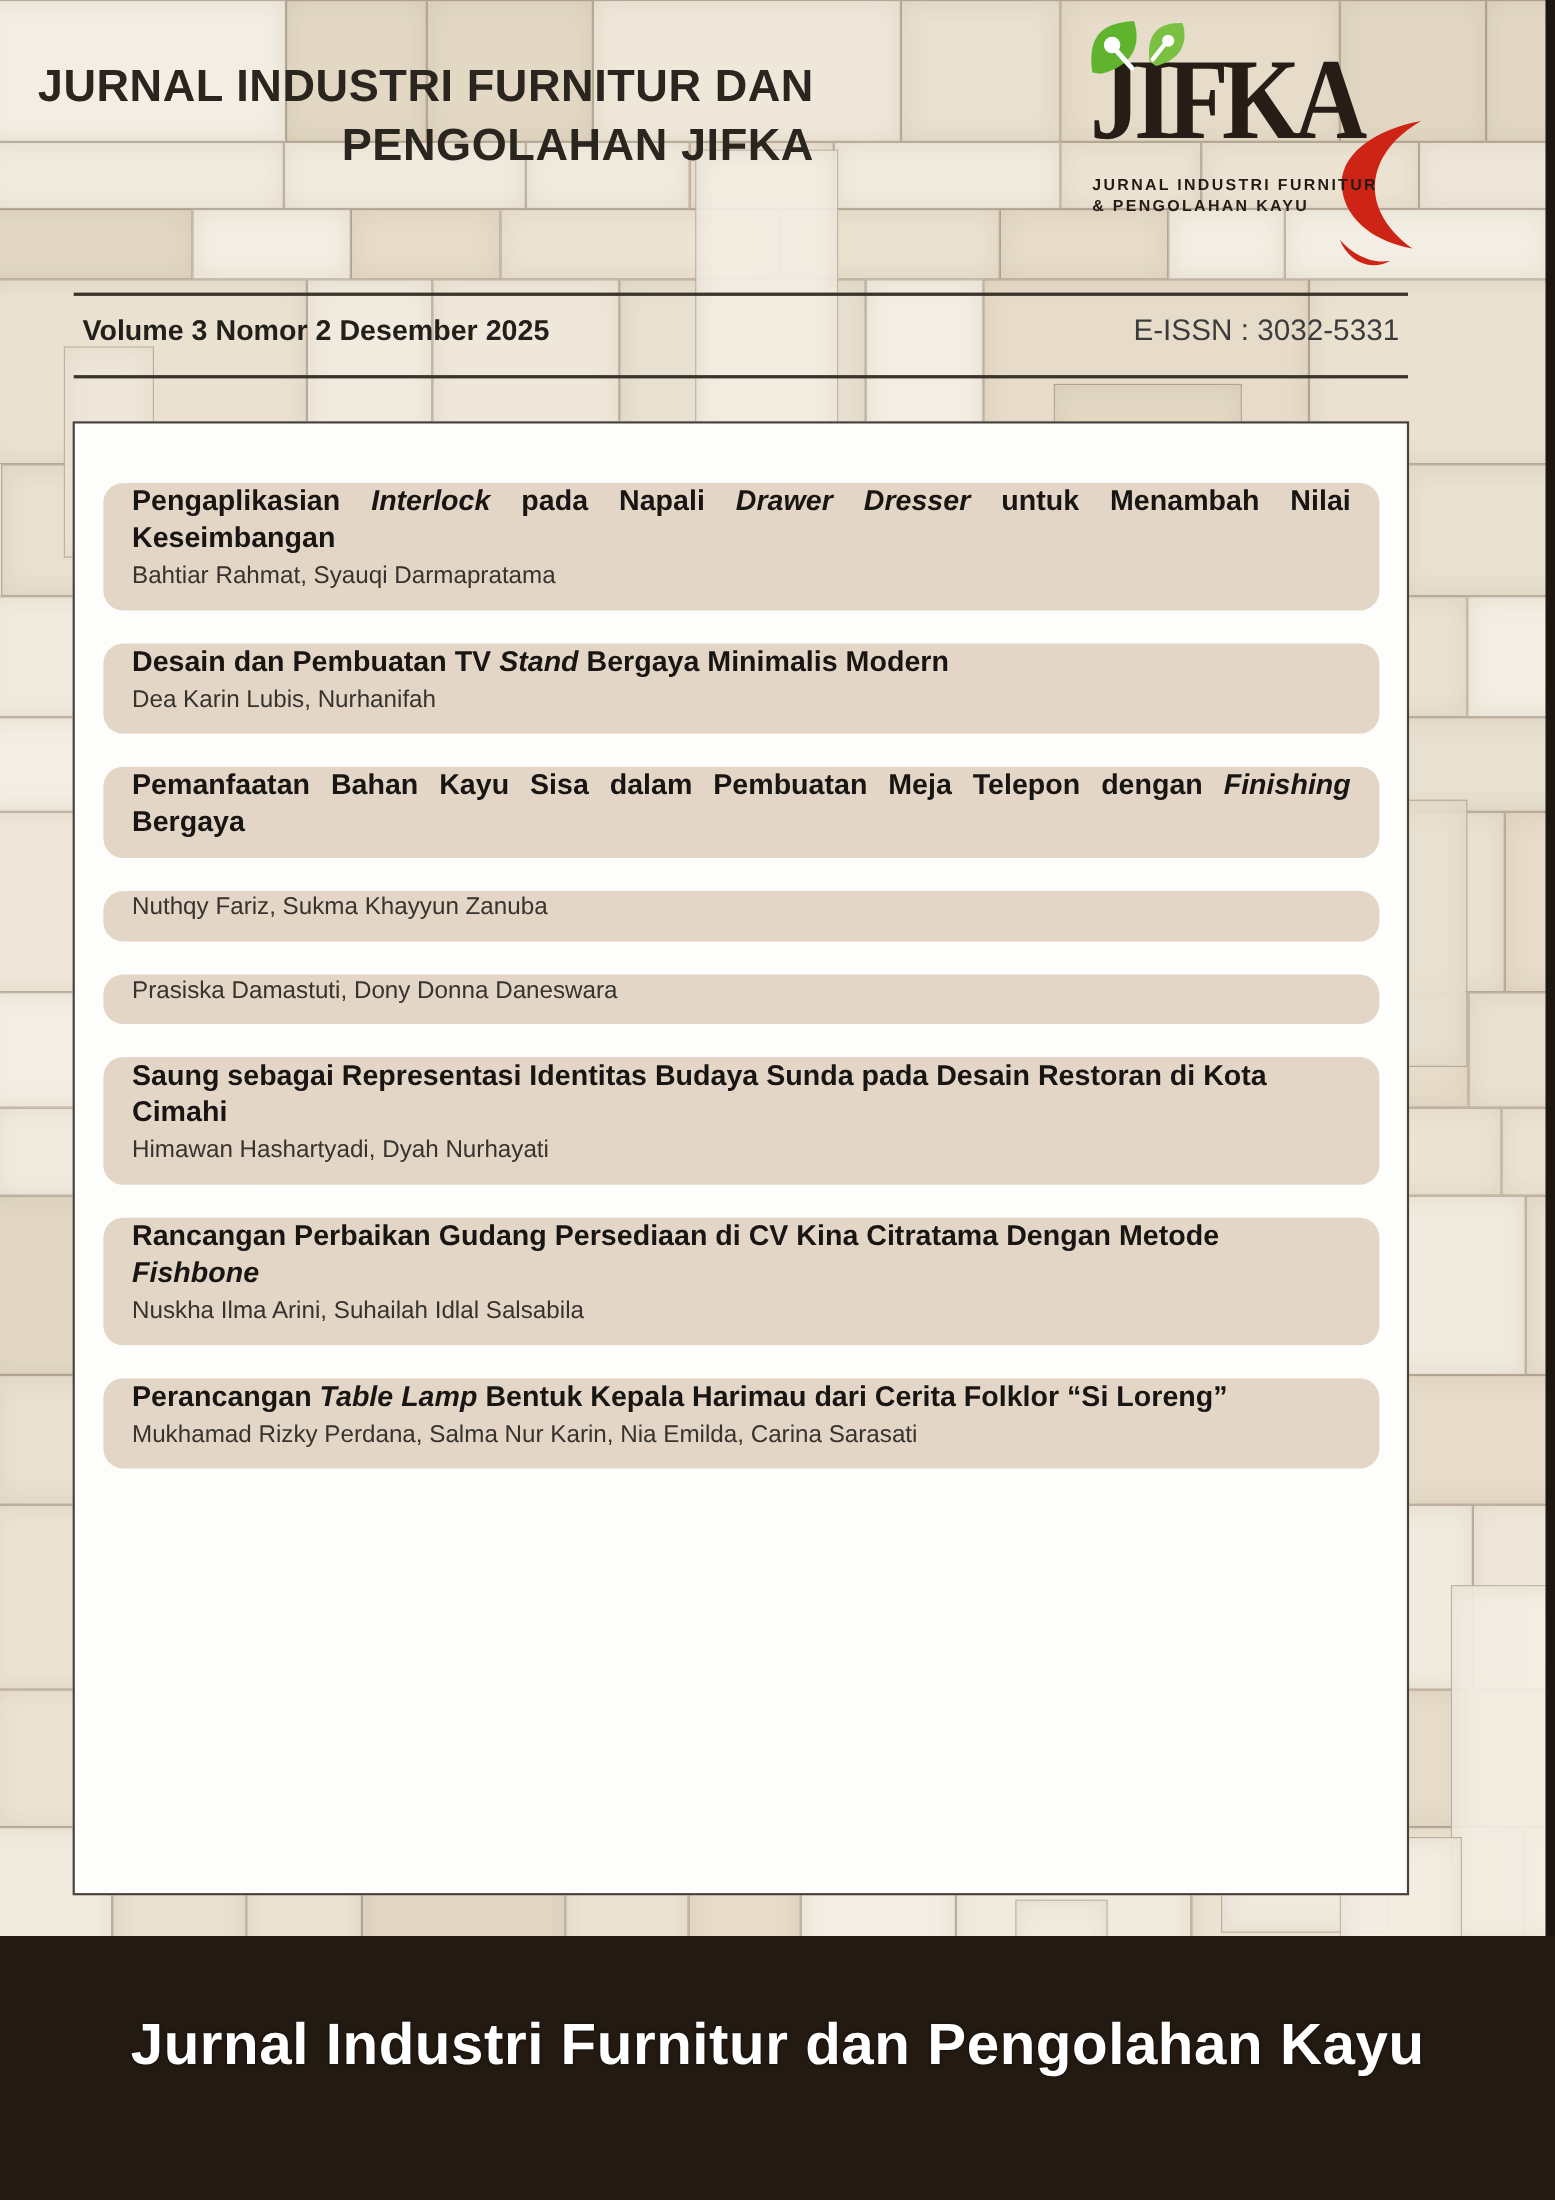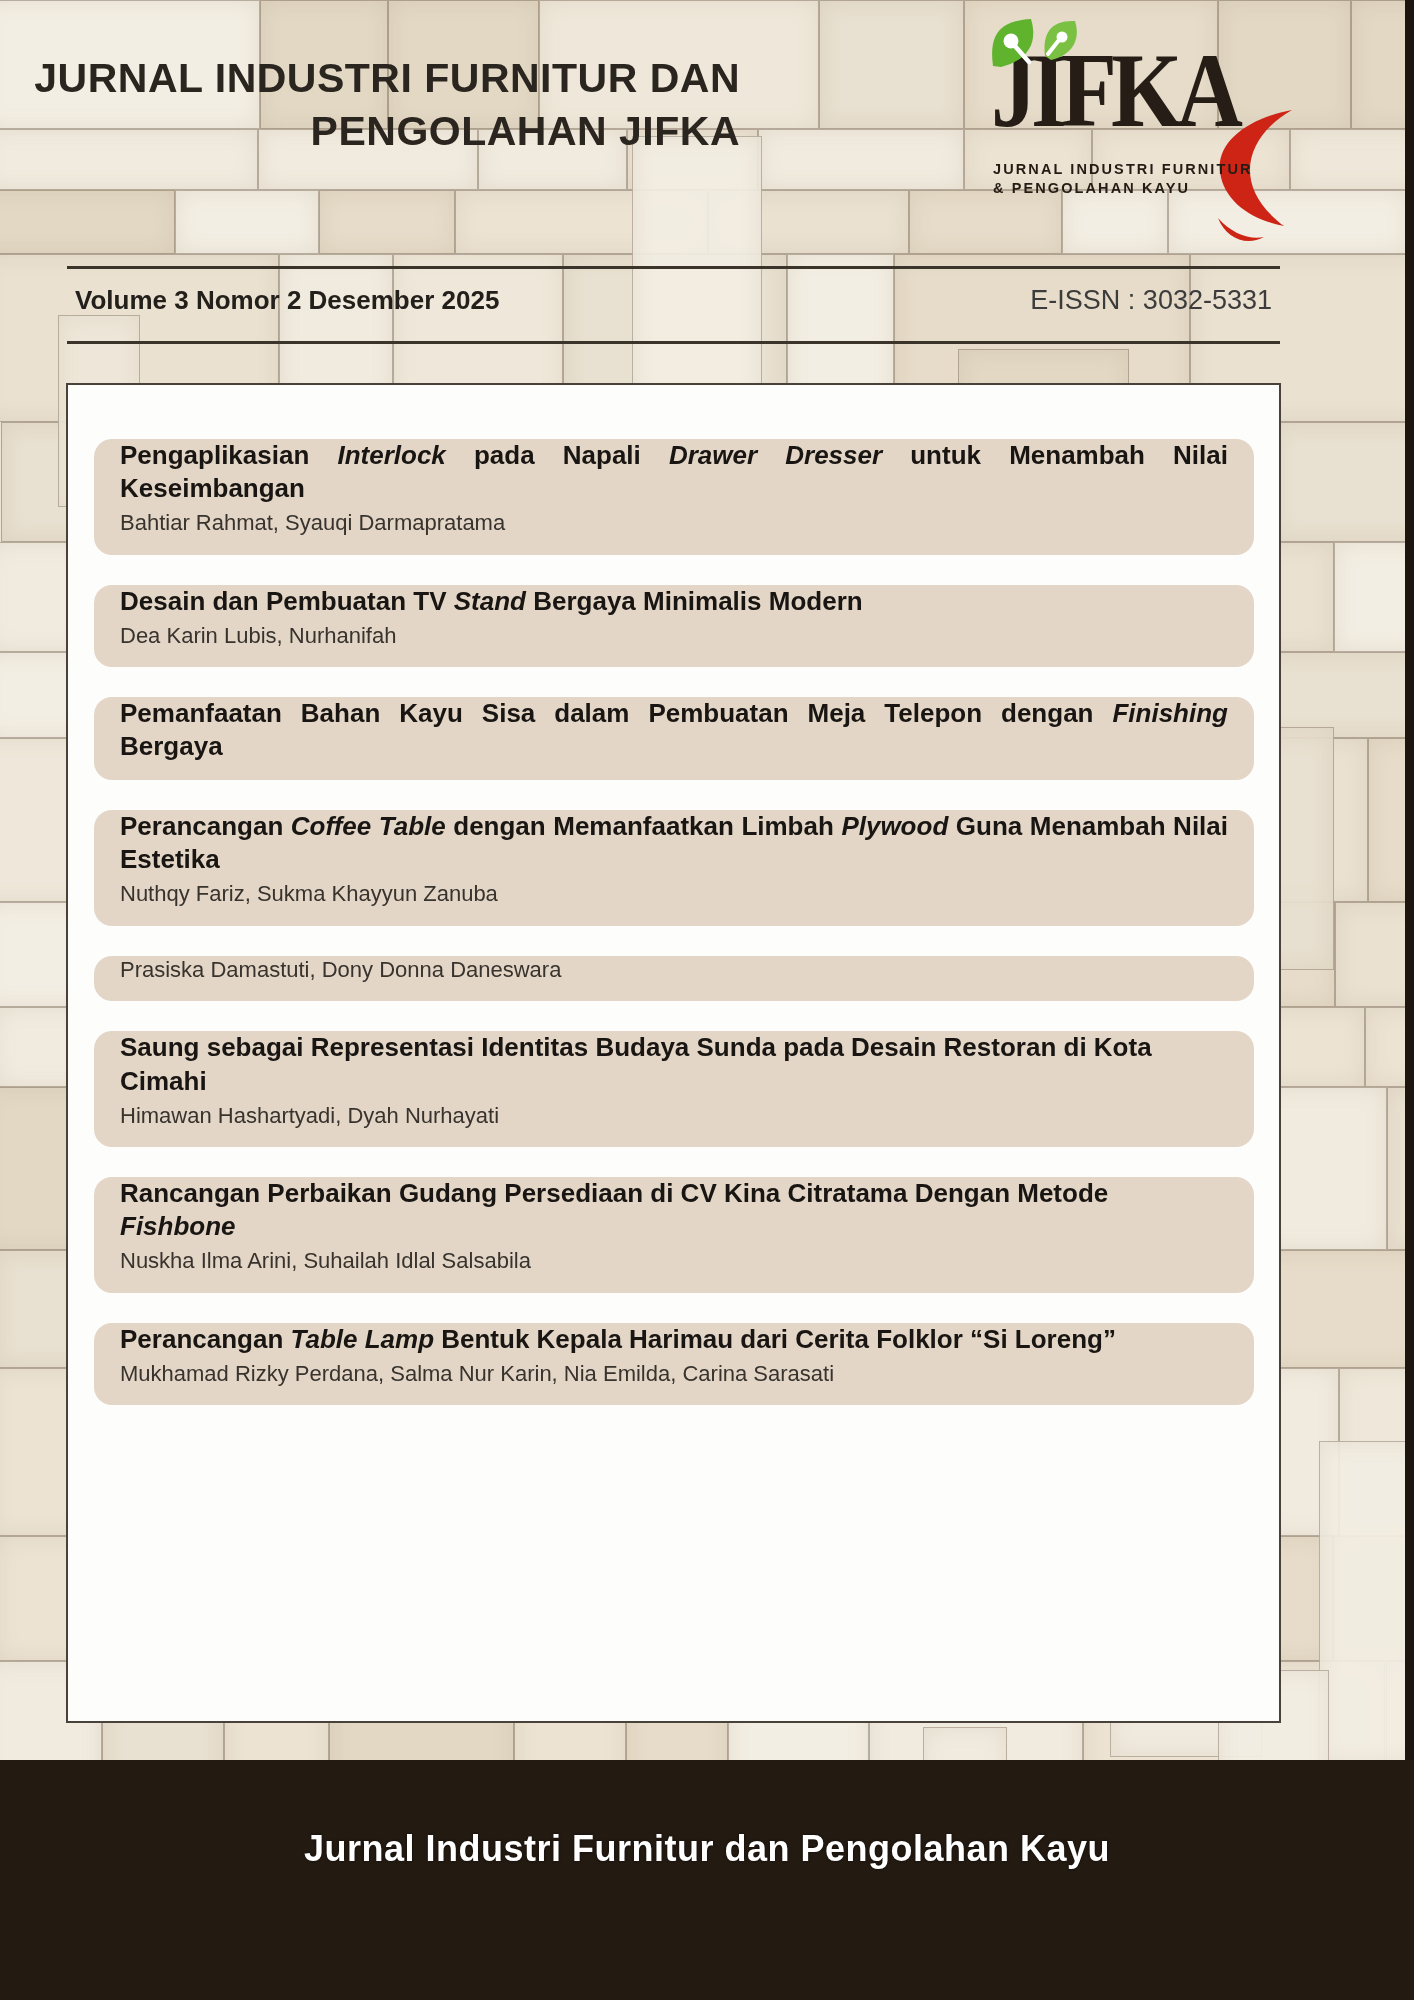--- a/index.html
+++ b/index.html
@@ -46,21 +46,21 @@
   .card-title{font-size:26px;font-weight:bold;color:#181512;line-height:1.27;}
   .title-line{text-align:left;}
   .title-line.j{text-align:justify;text-align-last:justify;}
   .card-title em{font-style:italic;}
   .card-authors{font-size:22px;color:#38332d;line-height:1.3;margin-top:4px;}
 
   
   .footer{position:absolute;left:0;top:1760px;width:1414px;height:240px;
           background:#231a12;z-index:3;}
   .footer-text{margin-top:68px;text-align:center;color:#ffffff;font-weight:bold;
-               font-size:36px;letter-spacing:.5px;text-shadow:0 0 3px rgba(0,0,0,.6);}
+               font-size:53px;letter-spacing:.5px;text-shadow:0 0 3px rgba(0,0,0,.6);}
 </style>
 </head>
 <body>
 
 <div class="texture" id="texture">
     <div class="plank" style="left: -17.5855px; top: 0px; width: 277.542px; height: 129.127px; background: rgb(243, 238, 227);"></div>
     <div class="plank" style="left: 259.957px; top: 0px; width: 128.459px; height: 129.127px; background: rgb(226, 216, 196);"></div>
     <div class="plank" style="left: 388.416px; top: 0px; width: 150.11px; height: 129.127px; background: rgb(226, 216, 196);"></div>
     <div class="plank" style="left: 538.526px; top: 0px; width: 280.404px; height: 129.127px; background: rgb(239, 232, 218);"></div>
     <div class="plank" style="left: 818.931px; top: 0px; width: 144.983px; height: 129.127px; background: rgb(232, 224, 208);"></div>
@@ -261,24 +261,20 @@
     <div class="card-authors">Dea Karin Lubis, Nurhanifah</div>
   </article>
 
   <article class="card">
     <div class="card-title">
         <div class="title-line j"><span>Pemanfaatan Bahan Kayu Sisa dalam Pembuatan Meja Telepon dengan </span><em>Finishing</em><span> Bergaya</span></div>
       </div>
   </article>
 
   <article class="card">
-    <div class="card-title">
-        <div class="title-line j"><span>Perancangan </span><em>Coffee Table</em><span> dengan Memanfaatkan Limbah </span><em>Plywood</em><span> Guna Menambah Nilai</span></div>
-        <div class="title-line"><span>Estetika</span></div>
-      </div>
     <div class="card-authors">Nuthqy Fariz, Sukma Khayyun Zanuba</div>
   </article>
 
   <article class="card">
     <div class="card-authors">Prasiska Damastuti, Dony Donna Daneswara</div>
   </article>
 
   <article class="card">
     <div class="card-title">
         <div class="title-line"><span>Saung sebagai Representasi Identitas Budaya Sunda pada Desain Restoran di Kota Cimahi</span></div>

